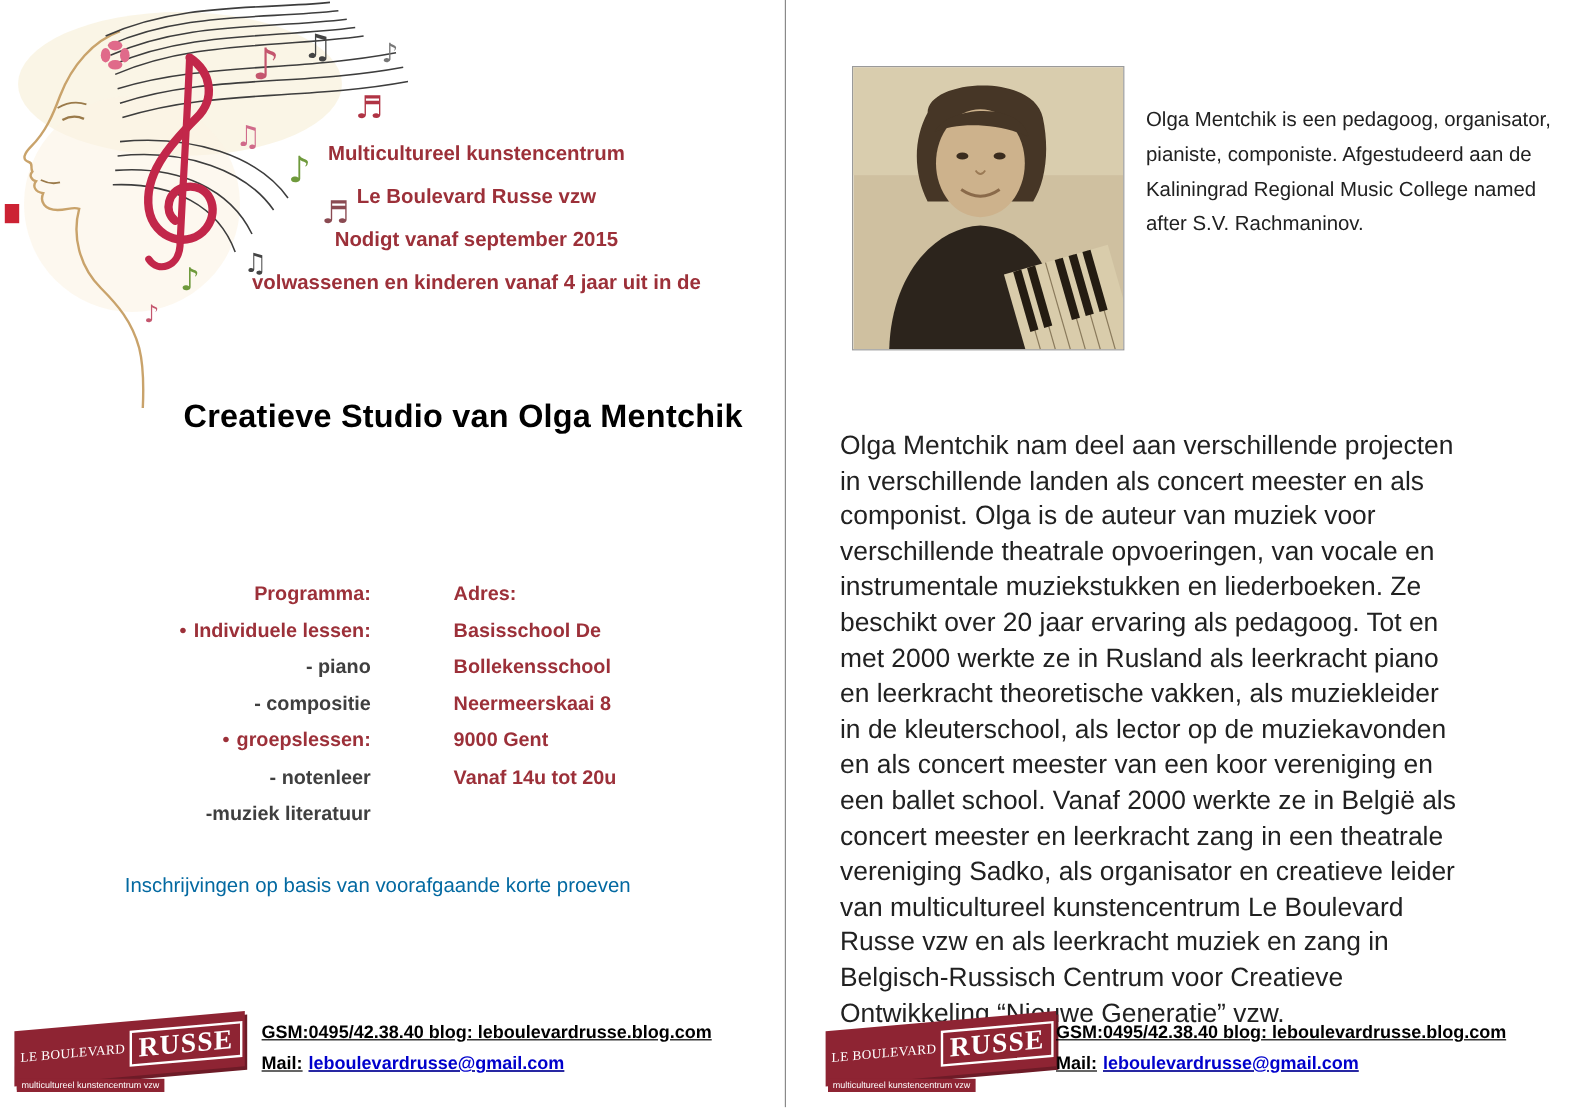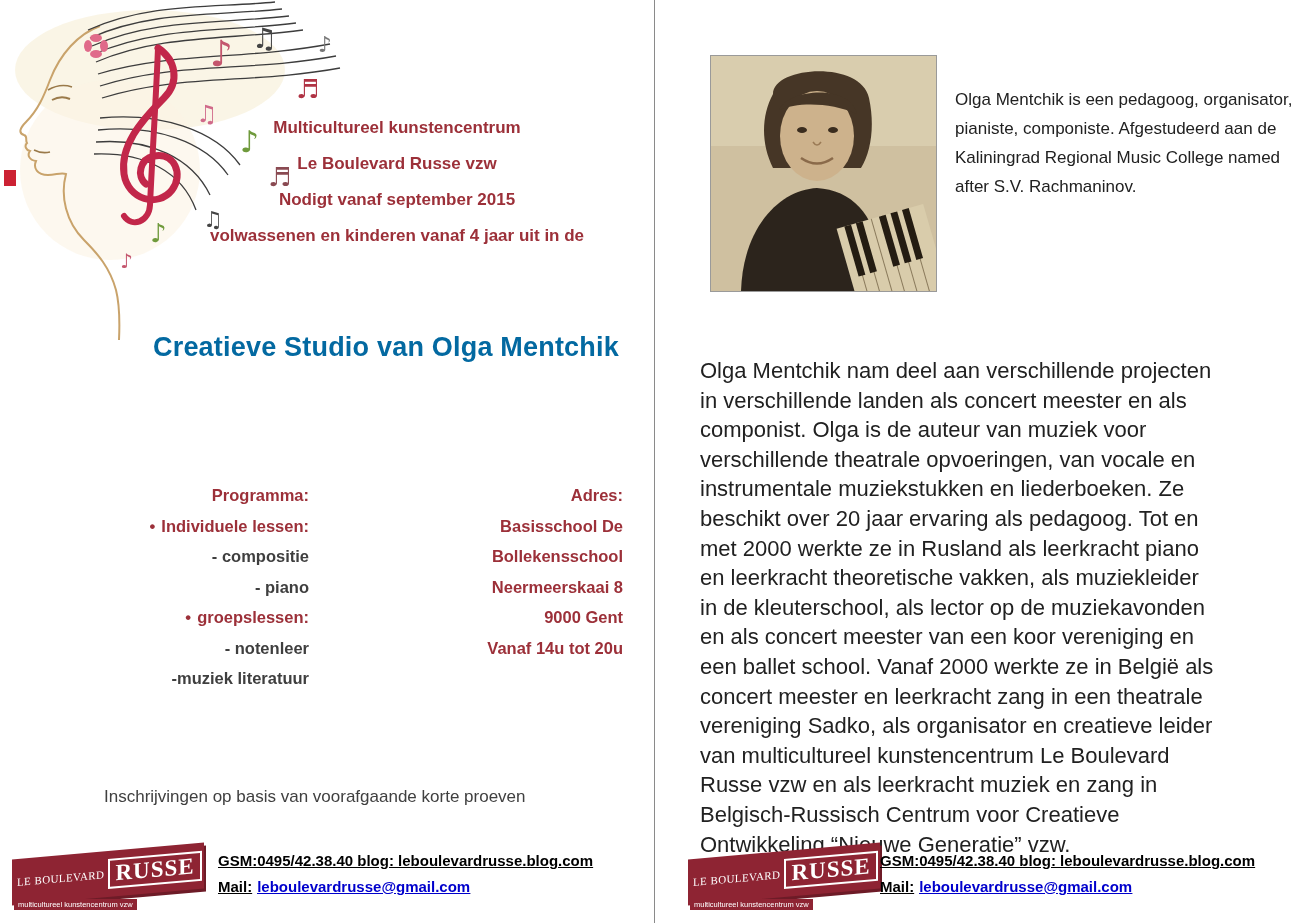--- a/index.html
+++ b/index.html
@@ -8,32 +8,32 @@
 
   .divider { position:absolute; left:654px; top:0; width:1px; height:923px; background:#8a8a8a; }
 
   
   .artwork { position:absolute; left:0; top:0; width:365px; height:345px; }
 
   .intro { position:absolute; left:157px; top:110px; width:480px; text-align:center;
            color:#9c3039; font-weight:bold; font-size:17px; line-height:36px; }
 
   .page-title { position:absolute; left:153px; top:332px; width:510px;
-                font-size:27px; font-weight:bold; color:#0369a1; letter-spacing:0.2px; }
+                font-size:27px; font-weight:bold; color:#000000; letter-spacing:0.2px; }
 
   .programma { position:absolute; left:59px; top:480px; width:250px; text-align:right;
                font-weight:bold; font-size:16.5px; line-height:30.5px; }
-  .adres { position:absolute; left:378px; top:480px; width:245px; text-align:right;
+  .adres { position:absolute; left:378px; top:480px; width:245px; text-align:left;
            font-weight:bold; font-size:16.5px; line-height:30.5px; color:#9c3039; }
   .red-text { color:#9c3039; }
   .dark-text { color:#3f3f3f; }
   .bullet { color:#9c3039; margin-right:6px; }
 
-  .note { position:absolute; left:104px; top:787px; width:470px;
-          font-size:17px; color:#404040; }
+  .note { position:absolute; left:104px; top:728px; width:470px;
+          font-size:17px; color:#0369a1; }
 
   
   .photo-frame { position:absolute; left:710px; top:55px; width:225px; height:235px;
                  border:1px solid #9a9a9a; overflow:hidden; }
 
   .bio-short { position:absolute; left:955px; top:85px; width:338px;
                font-size:17px; line-height:29px; color:#212121; }
 
   .bio-long { position:absolute; left:700px; top:356px; width:515px;
               font-size:22px; line-height:29.6px; color:#212121; }
@@ -126,22 +126,22 @@
     <div>Le Boulevard Russe vzw</div>
     <div>Nodigt vanaf september 2015</div>
     <div>volwassenen en kinderen vanaf 4 jaar uit in de</div>
   </div>
 
   <div class="page-title">Creatieve Studio van Olga Mentchik</div>
 
   <div class="programma">
     <div class="red-text">Programma:</div>
     <div class="red-text"><span class="bullet">•</span><span>Individuele lessen:</span></div>
+    <div class="dark-text">- piano</div>
     <div class="dark-text">- compositie</div>
-    <div class="dark-text">- piano</div>
     <div class="red-text"><span class="bullet">•</span><span>groepslessen:</span></div>
     <div class="dark-text">- notenleer</div>
     <div class="dark-text">-muziek literatuur</div>
   </div>
 
   <div class="adres">
     <div>Adres:</div>
     <div>Basisschool De Bollekensschool</div>
     <div>Neermeerskaai 8</div>
     <div>9000 Gent</div>

